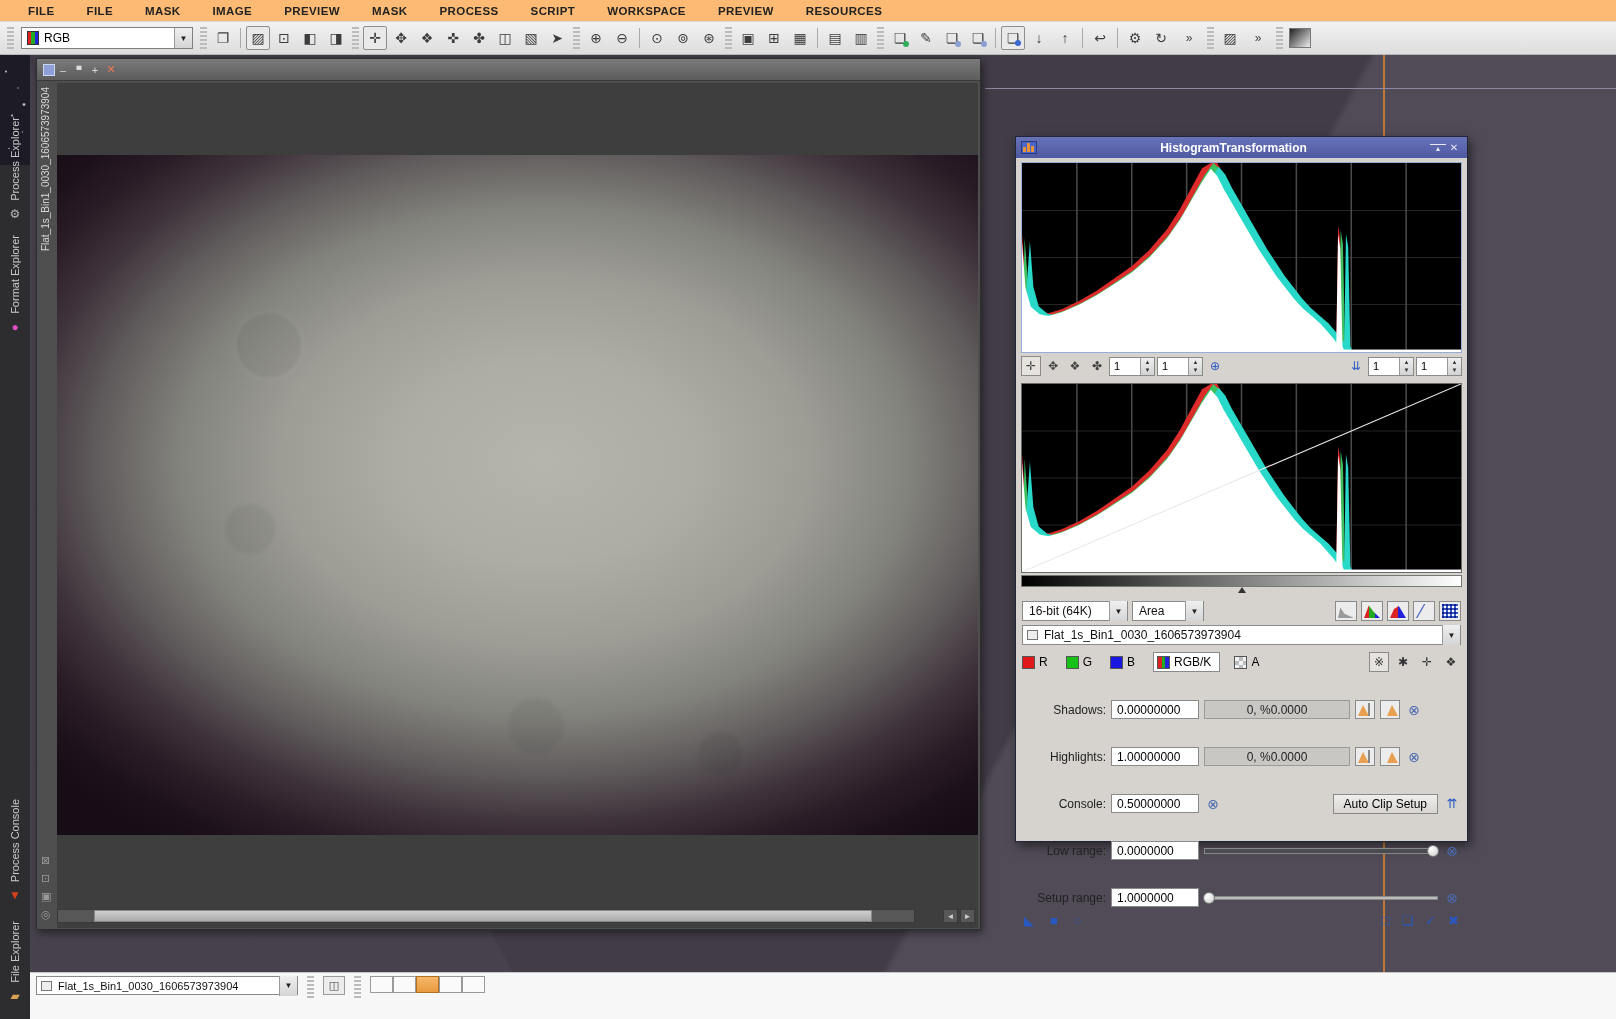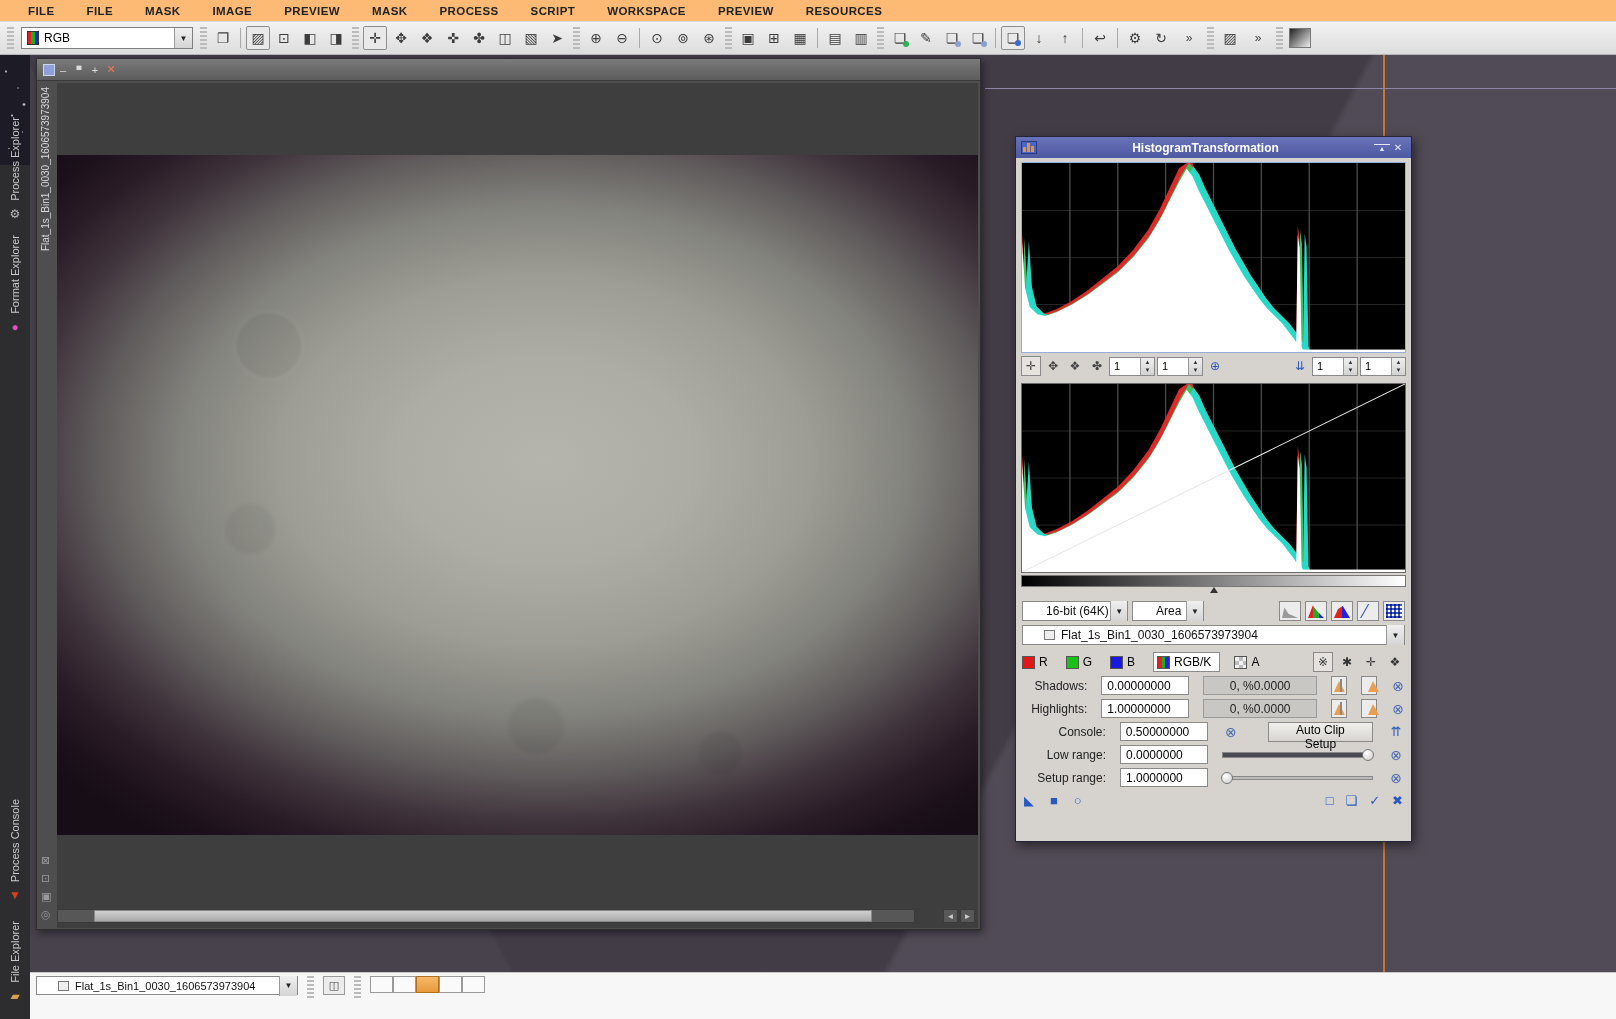--- a/index.html
+++ b/index.html
@@ -95,21 +95,21 @@
     display:flex; align-items:center; }
   .scroll-track { position:relative; height:14px; width:858px; background:#575757;
     border:1px solid #3a3a3a; }
   .scroll-thumb { position:absolute; left:36px; top:0; width:778px; height:12px;
     background:linear-gradient(#cfcfcf,#aaaaaa); border:1px solid #888; }
   .scroll-arrows { display:flex; gap:2px; margin-left:28px; }
   .scroll-arrow { width:15px; height:14px; background:#585858; color:#ccc; font-size:8px;
     display:flex; align-items:center; justify-content:center; border:1px solid #3a3a3a; }
 
   
-  .dialog { position:absolute; left:1015px; top:136px; width:397px; height:706px; z-index:20;
+  .dialog { position:absolute; left:1015px; top:136px; width:453px; height:706px; z-index:20;
     background:#d6d3cf; border:1px solid #24243a; box-shadow:3px 4px 10px rgba(0,0,0,.5); }
   .dlg-titlebar { height:21px; background:linear-gradient(#6873b8,#4d59a2);
     display:flex; align-items:center; padding:0 5px; }
   .dlg-icon { width:16px; height:13px; background:#4a66c8; border:1px solid #2a3a80;
     display:flex; align-items:flex-end; gap:1px; padding:1px; }
   .dlg-icon i { display:block; width:3px; background:#e8923c; }
   .dlg-title { flex:1; text-align:center; color:#fff; font-weight:bold; font-size:12px; }
   .dlg-tb-btn { color:#e8e8f4; font-size:10px; width:16px; text-align:center; cursor:default; }
 
   .plot-wrap { margin:4px 5px 0 5px; position:relative; }
@@ -130,36 +130,36 @@
   .spin .arrows span { flex:1; font-size:6px; color:#333; text-align:center; line-height:8px; }
 
   .grad-strip { margin:2px 5px 0 5px; height:12px;
     background:linear-gradient(to right,#000,#fff); border:1px solid #777; position:relative; }
   .grad-marker { position:absolute; left:50%; bottom:-7px; width:0; height:0; margin-left:-4px;
     border-left:4px solid transparent; border-right:4px solid transparent;
     border-bottom:6px solid #333; }
 
   .row { display:flex; align-items:center; padding:0 6px; gap:4px; }
   .combo { display:flex; align-items:center; height:20px; background:#fff;
-    border:1px solid #8a8a8a;padding-left:17px; }
+    border:1px solid #8a8a8a; }
   .combo .txt { padding:0 6px; font-size:12px; color:#111; white-space:nowrap; overflow:hidden; }
   .mini-hist-btn { width:22px; height:20px; border:1px solid #8a8a8a; background:#ececec;
     display:flex; align-items:flex-end; justify-content:center; padding:2px; cursor:default; }
   .mh { width:100%; height:100%; }
   .view-row { margin-top:14px; }
   .view-combo { flex:1; }
   .vc-icon { width:11px; height:10px; border:1px solid #777; margin-left:4px; background:#eee; }
 
   .chan { display:flex; align-items:center; gap:4px; margin-right:14px; cursor:default; }
   .chan .sw { width:13px; height:13px; border:1px solid #555; }
   .chan.sel { border:1px solid #8a8a8a; background:#fff; padding:2px 8px 2px 3px; margin-right:10px; }
   .checker { background:
     repeating-conic-gradient(#bdbdbd 0 25%, #f2f2f2 0 50%) 0 0/8px 8px; }
 
-  .prow { display:flex; align-items:center; padding:0 6px; height:23px; gap:14px; }
+  .prow { display:flex; align-items:center; padding:0 6px; height:23px; gap:5px;margin-top:24px; }
   .plabel { width:84px; text-align:right; color:#222; font-size:12px; }
   .pinput { width:88px; height:19px; border:1px solid #8a8a8a; background:#fff;
     font-size:12px; padding:0 5px; font-family:inherit; outline:none; }
   .readout { width:146px; height:19px; border:1px solid #9a9a9a; background:#c9c7c4;
     display:flex; align-items:center; justify-content:center; font-size:12px; color:#222; }
   .clip-btn { width:20px; height:19px; border:1px solid #8a8a8a; background:#ececec;
     position:relative; cursor:default; }
   .clip-btn i { position:absolute; left:2px; bottom:2px; width:0; height:0;
     border-left:5px solid transparent; border-right:6px solid transparent;
     border-bottom:11px solid #e8a050; }

